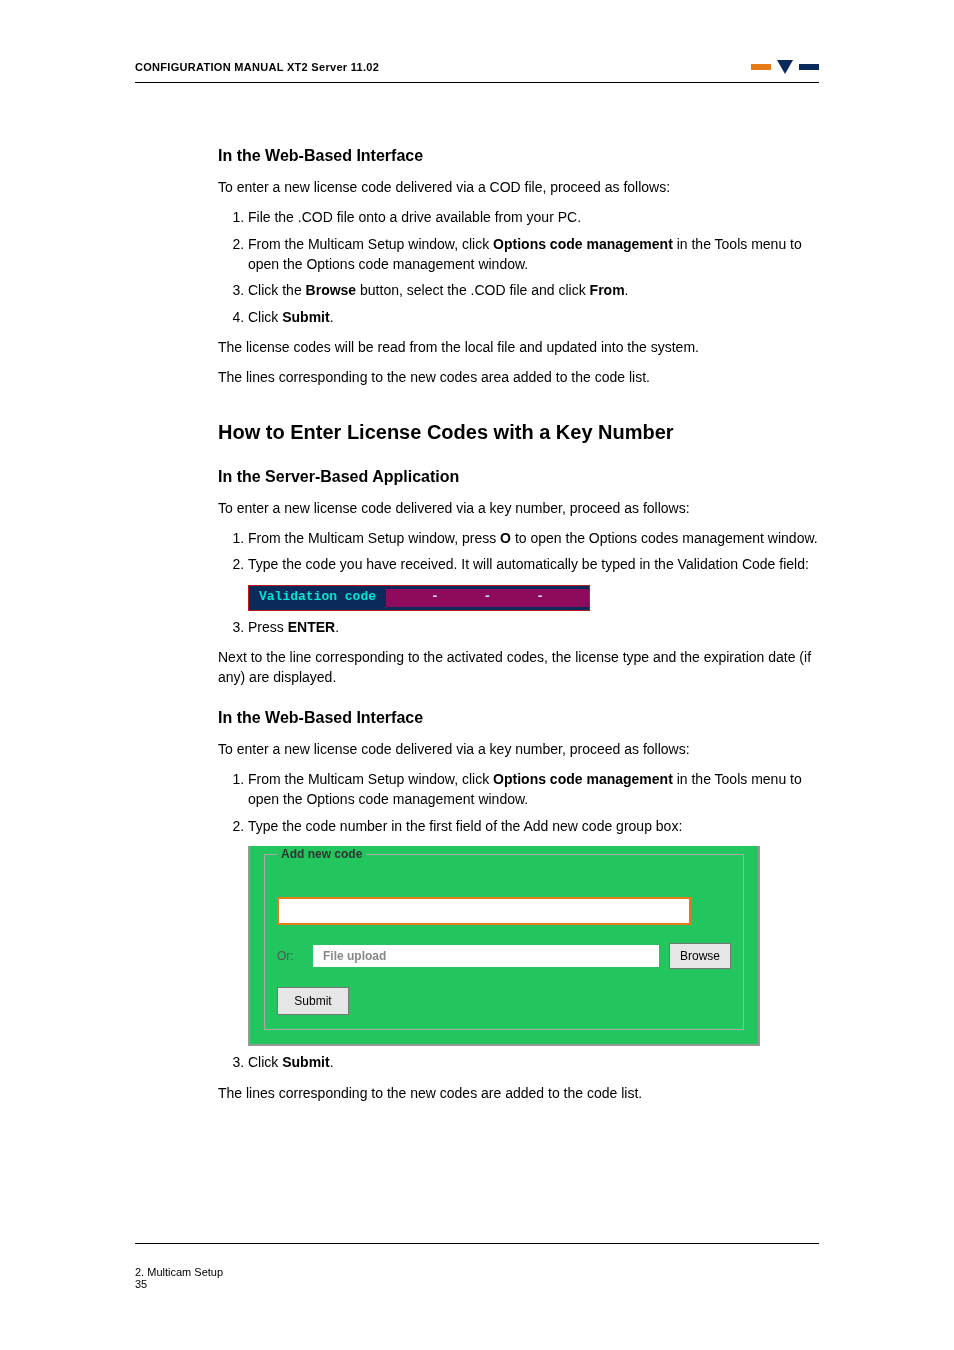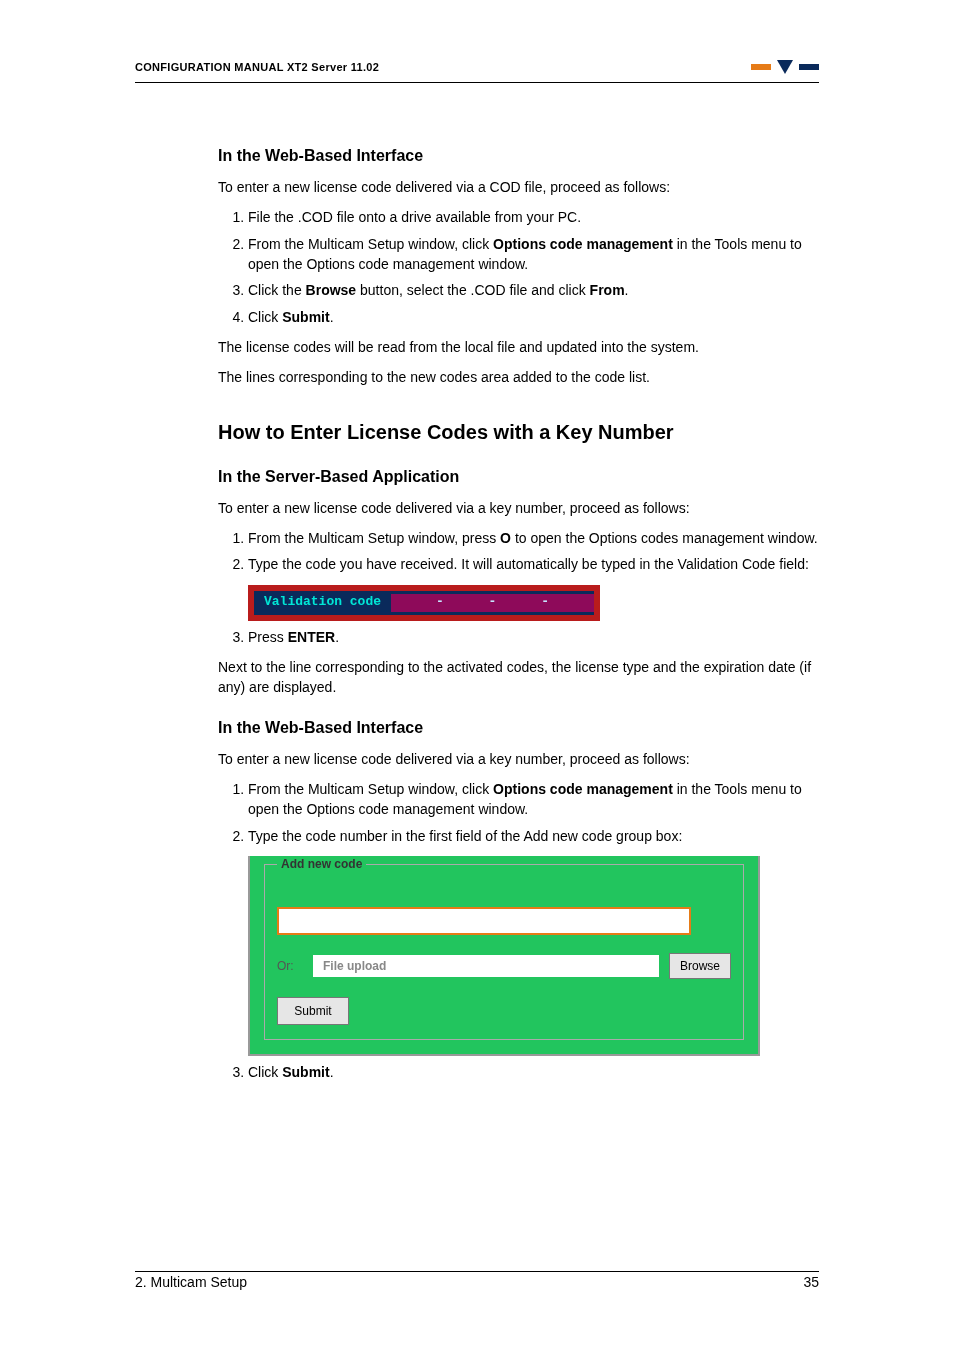--- a/index.html
+++ b/index.html
@@ -54,21 +54,21 @@
 
   
   .vc-img{
     margin:10px 0 6px 0;
     width:340px; height:24px;
     background:#0a2a5b;
     display:flex; align-items:center;
     font-family:"Courier New",monospace;
     font-size:13px; font-weight:bold;
     color:#00e6d6;
-    border:6px solid #b91c1c;
+    border:1px solid #b91c1c;
   }
   .vc-label{padding:0 10px;}
   .vc-field{
     flex:1; height:18px; background:#8e0a5a;
     display:flex; align-items:center; justify-content:space-evenly;
     color:#c7e6ff;
   }
   .vc-dash{font-weight:bold;}
 
   
@@ -108,23 +108,24 @@
     height:26px; width:70px;
     border:1px solid #777; background:#e6e6e6;
     display:flex; align-items:center; justify-content:center;
   }
 
   .footer{
     position:absolute;
     left:var(--margin-l); right:var(--margin-r);
     bottom:60px;
     border-top:1px solid #000;
-    padding-top:2px;
+    padding-top:22px;
     display:flex; justify-content:space-between;
-    font-size:14px;
+    font-size:11px;
+    flex-direction:column;
   }
 </style>
 </head>
 <body>
 
 <div class="header">
   <div class="header-title">CONFIGURATION MANUAL   XT2 Server 11.02</div>
   <div class="logo">
     <span class="bar orange"></span>
     <span class="v"></span>
@@ -196,18 +197,19 @@
             <div class="browse-btn">Browse</div>
           </div>
           <div class="submit-btn">Submit</div>
         </fieldset>
       </div>
     </li>
     <li>
       <span>Click </span><b>Submit</b><span>.</span>
     </li>
   </ol>
+  <p>The lines corresponding to the new codes are added to the code list.</p>
 </div>
 
 <div class="footer">
   <span>2. Multicam Setup</span>
   <span>35</span>
 </div>
 
 </body></html>

